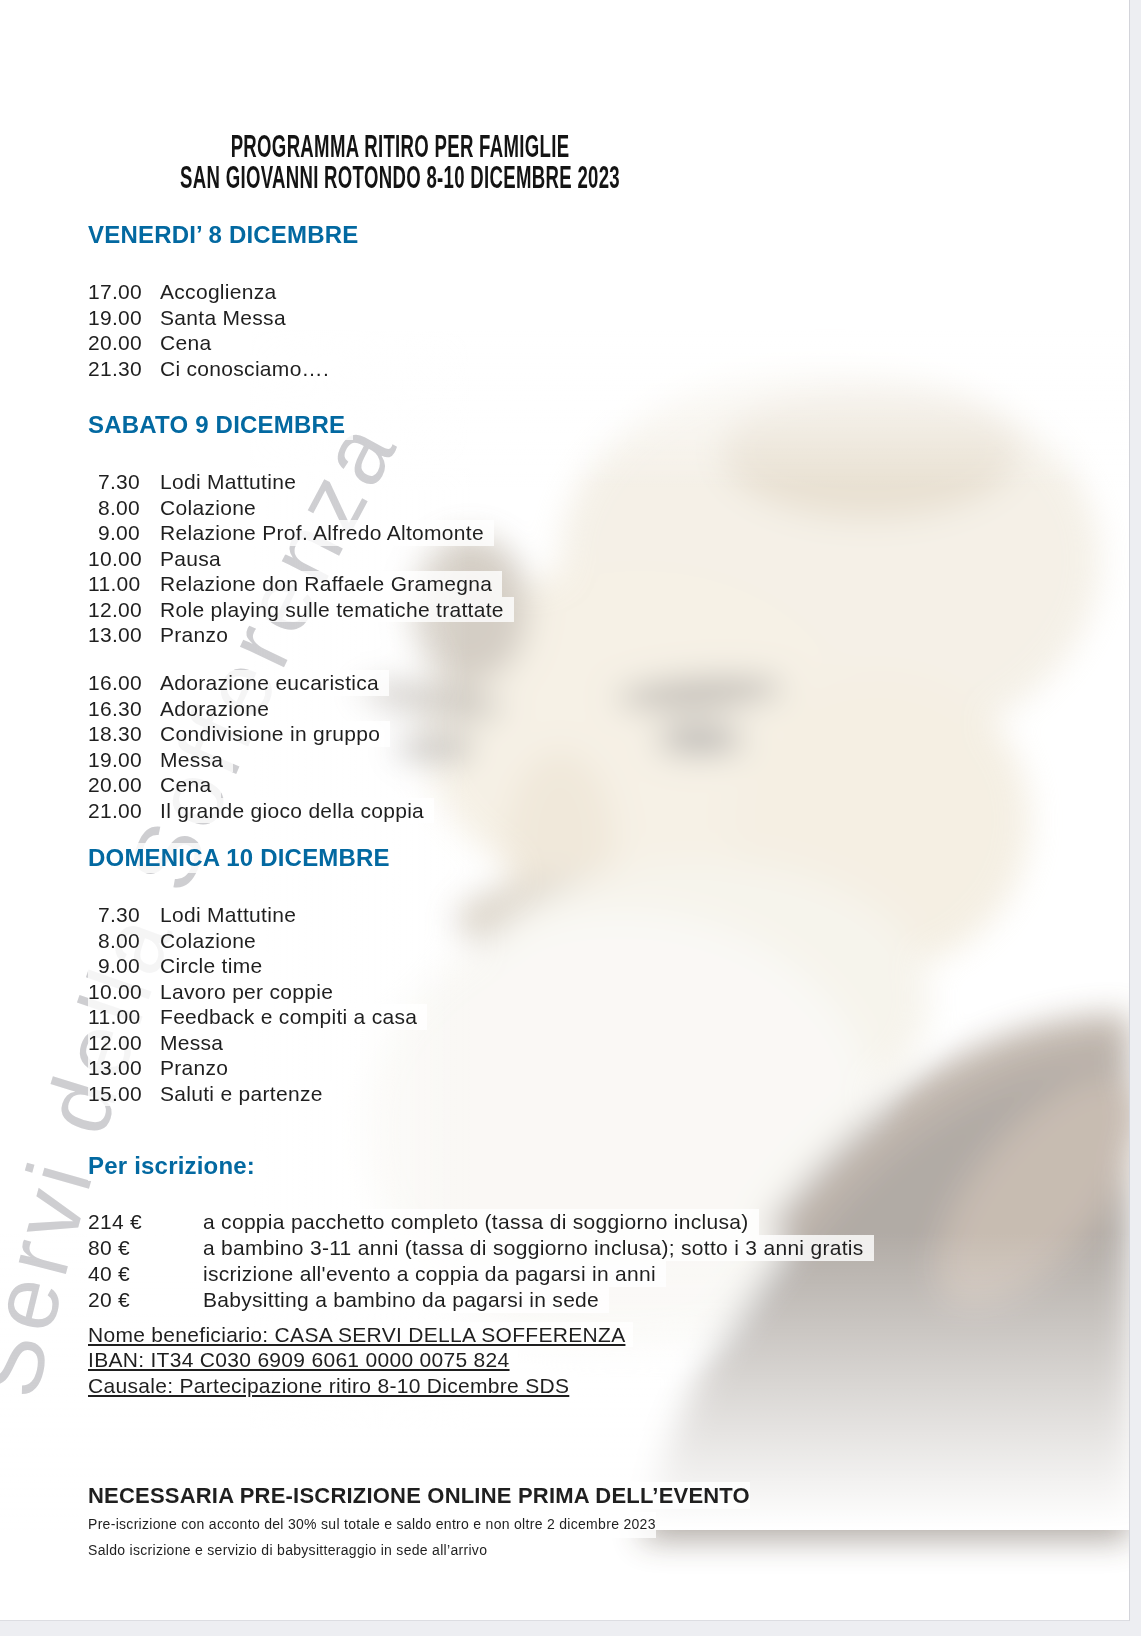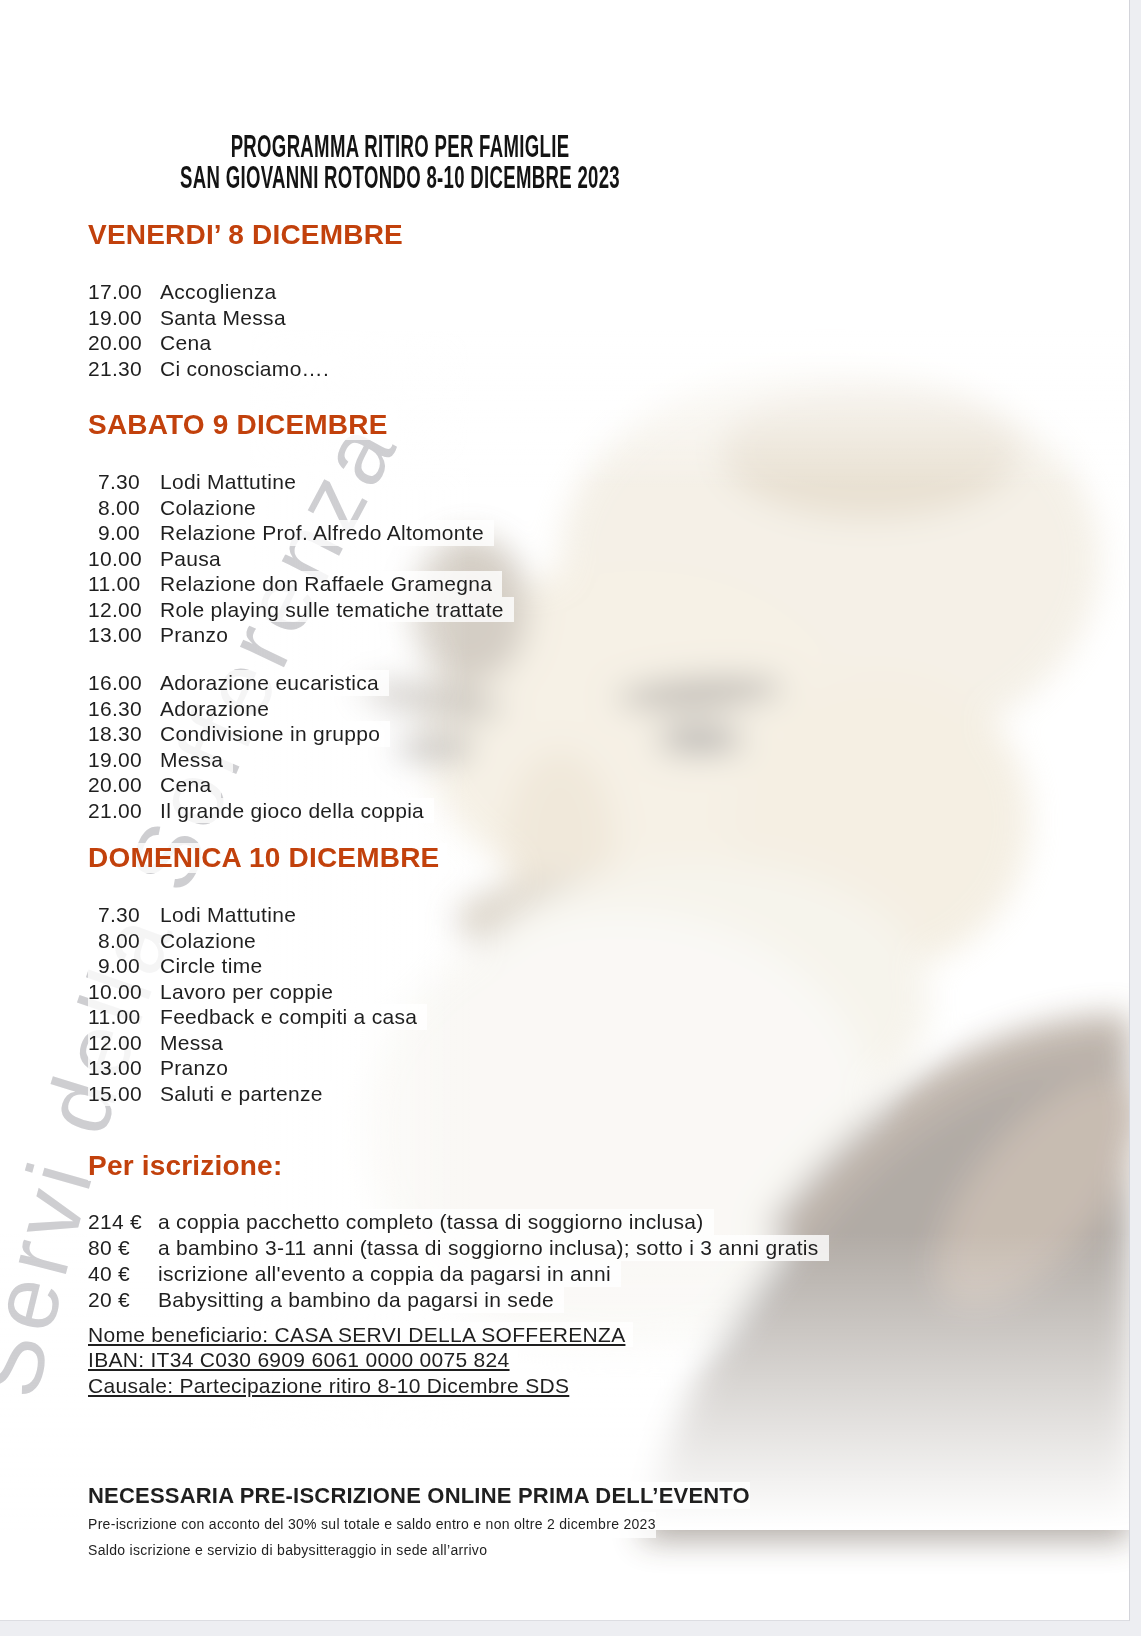--- a/index.html
+++ b/index.html
@@ -25,21 +25,21 @@
   .block-title{
     left:0;top:131px;width:800px;text-align:center;
     font-weight:700;font-size:31px;line-height:31px;color:#141414;
     transform:scaleX(0.60);transform-origin:400px 50%;
     letter-spacing:0.5px;white-space:nowrap;
   }
 
   
   h2.red{
     margin:0 0 29px 0;
-    font-size:28px;line-height:30px;font-weight:700;color:#c2410c;
+    font-size:24px;line-height:30px;font-weight:700;color:#0369a1;
     letter-spacing:0.2px;
     width:fit-content;background:rgba(255,255,255,0.82);padding:0 8px 0 0;
   }
 
   
   .rows{display:block;}
   .row{
     display:flex;align-items:center;
     width:fit-content;background:rgba(255,255,255,0.80);
     line-height:25.5px;font-size:21px;letter-spacing:0.3px;
@@ -55,21 +55,21 @@
 
   
   .block-pricing{top:1151px;}
   .block-pricing h2.red{margin-bottom:28px;}
   .prow{
     display:flex;align-items:center;width:fit-content;
     background:rgba(255,255,255,0.80);
     line-height:26px;font-size:21px;letter-spacing:0.3px;padding-right:10px;
   }
   .prow .amount{display:inline-block;width:70px;flex:0 0 auto;}
-  .prow .desc{white-space:nowrap;}
+  .prow .desc{margin-left:45px;white-space:nowrap;}
 
   
   .block-payment{top:1322px;text-decoration:underline;}
   .pline{
     width:fit-content;background:rgba(255,255,255,0.80);
     line-height:25.3px;font-size:21px;letter-spacing:0.3px;
     white-space:nowrap;padding-right:8px;
   }
 
   

